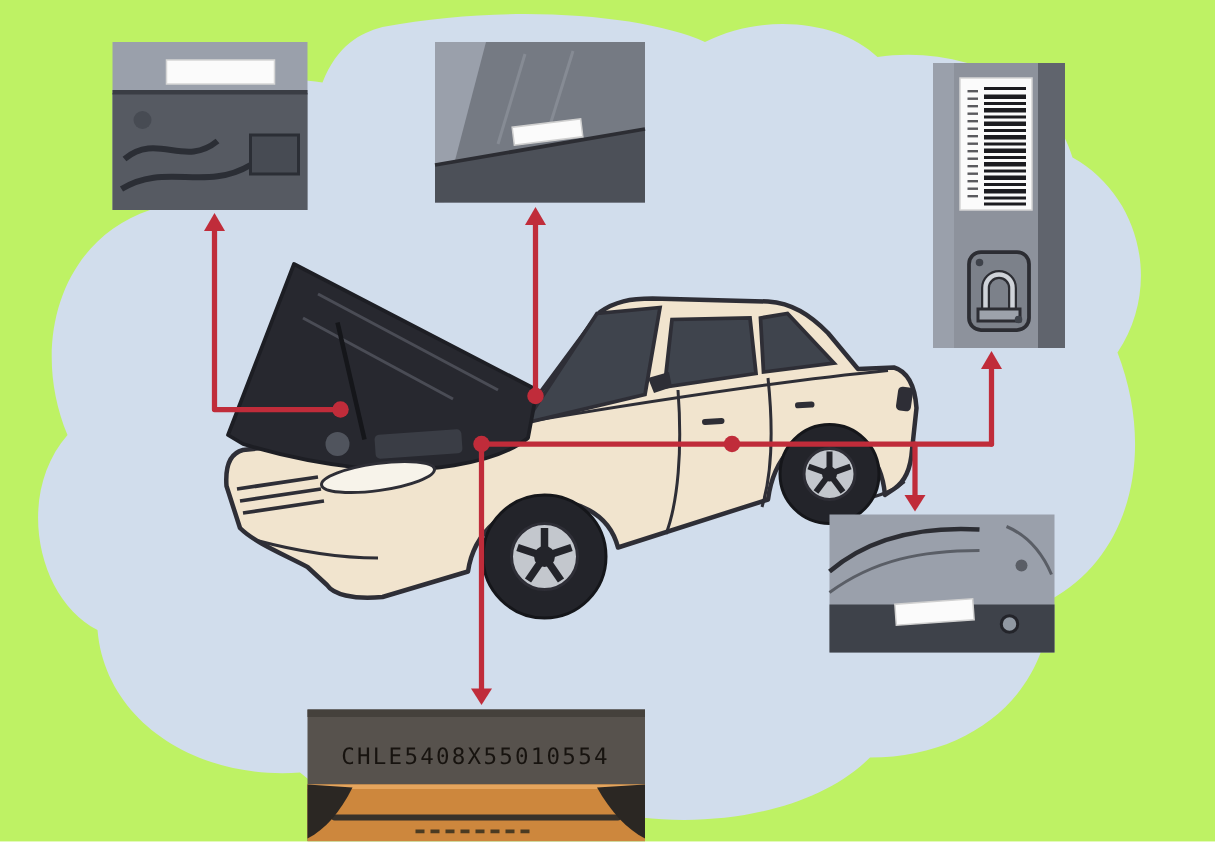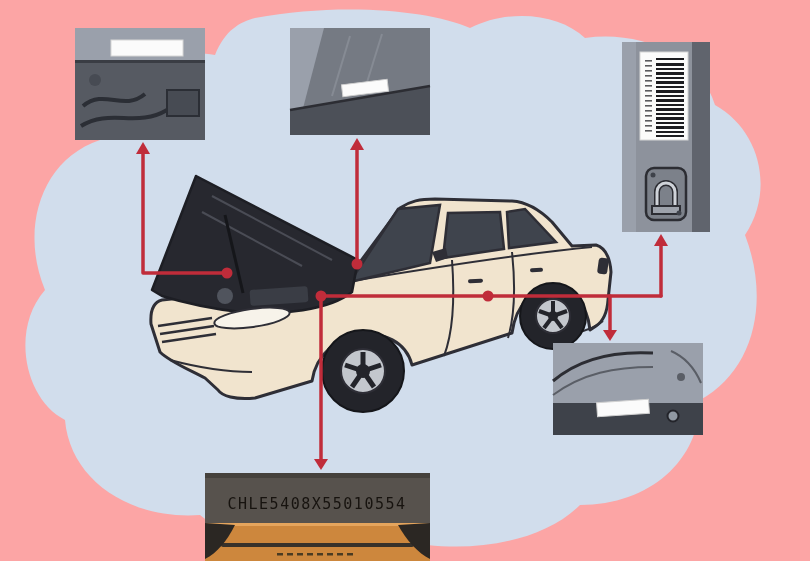--- a/index.html
+++ b/index.html
@@ -1,17 +1,17 @@
 <!DOCTYPE html>
 <html><head>
 <meta charset="utf-8">
 <style>
   html,body{margin:0;padding:0;background:#ffffff;}
   .stage{
-    position:relative;width:810px;height:561px;overflow:hidden;background:#fca5a5;
+    position:relative;width:810px;height:561px;overflow:hidden;background:#bef264;
     font-family:"Liberation Sans",sans-serif;
   }
   .stage svg{position:absolute;left:0;top:0;}
   .vin-stamp{
     font-family:"DejaVu Sans Mono",monospace;
     font-size:15px;letter-spacing:1.5px;fill:#17130f;
   }
 </style>
 </head>
 <body>

